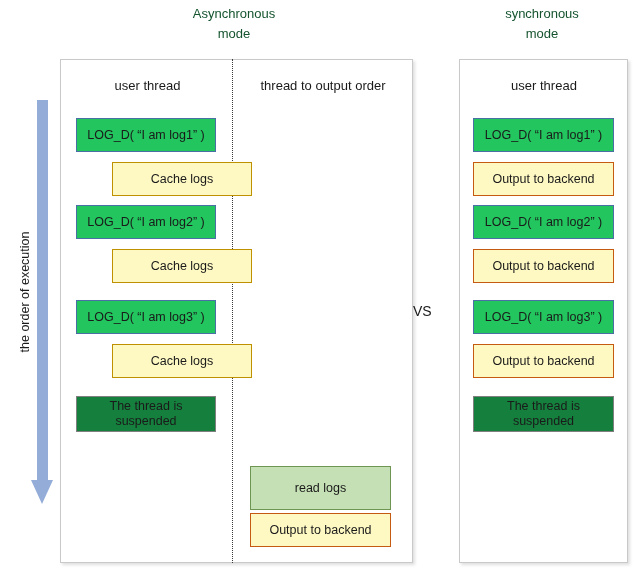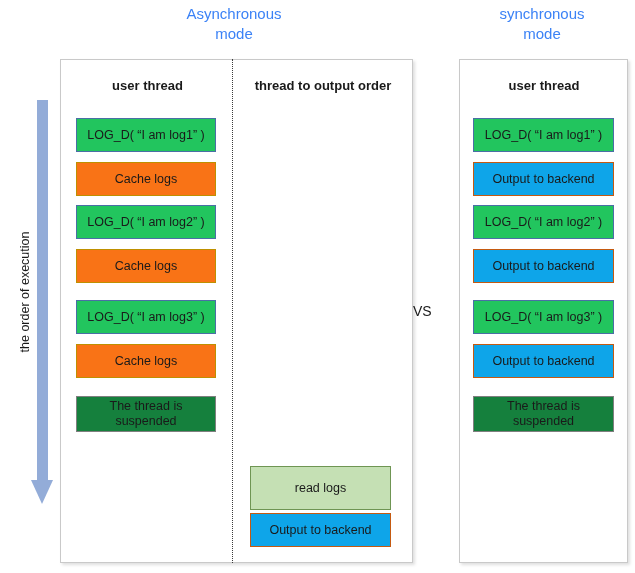--- a/index.html
+++ b/index.html
@@ -13,23 +13,23 @@
     position: relative;
     font-family: "Liberation Sans", sans-serif;
     color: #1a1a1a;
     overflow: hidden;
   }
 
   
   .diagram-title {
     position: absolute;
     text-align: center;
-    font-size: 15px;
+    font-size: 13px;
     line-height: 20px;
-    color: #3b82f6;
+    color: #14532d;
     white-space: pre-line;
   }
   #title-async { left: 160px; top: 4px; width: 148px; }
   #title-sync  { left: 468px; top: 4px; width: 148px; }
 
   
   #order-arrow-group {
     position: absolute;
     left: 12px;
     top: 100px;
@@ -88,43 +88,42 @@
     border-left: 1.5px dotted #3b3b3b;
   }
 
   
   .column-header {
     position: absolute;
     text-align: center;
     font-size: 13px;
     color: #1a1a1a;
     white-space: nowrap;
-    font-weight: bold;
   }
   #header-user-thread-async  { left: 66px;  top: 78px; width: 163px; }
   #header-output-thread      { left: 238px; top: 78px; width: 170px; }
   #header-user-thread-sync   { left: 465px; top: 78px; width: 158px; }
 
   
   .step-box {
     position: absolute;
     box-sizing: border-box;
     border: 1px solid #7a7a7a;
     display: flex;
     align-items: center;
     justify-content: center;
     text-align: center;
     font-size: 12.5px;
     line-height: 15px;
     color: #1a1a1a;
     white-space: pre-line;
   }
   .fill-blue   { background: #22c55e; border-color: #4a6fa5; }
-  .fill-yellow { background: #f97316; border-color: #bf9000; }
-  .fill-orange { background: #0ea5e9; border-color: #c55a11; }
+  .fill-yellow { background: #fef9c3; border-color: #bf9000; margin-left: 36px; }
+  .fill-orange { background: #fef9c3; border-color: #c55a11; }
   .fill-green  { background: #C5E0B4; border-color: #6f9553; }
   .fill-gray   { background: #15803d; border-color: #7f7f7f; }
 
   
   .col-left   { left: 76px;  width: 140px; }
   .col-middle { left: 250px; width: 141px; }
   .col-right  { left: 473px; width: 141px; }
 
   
   #vs-label {

